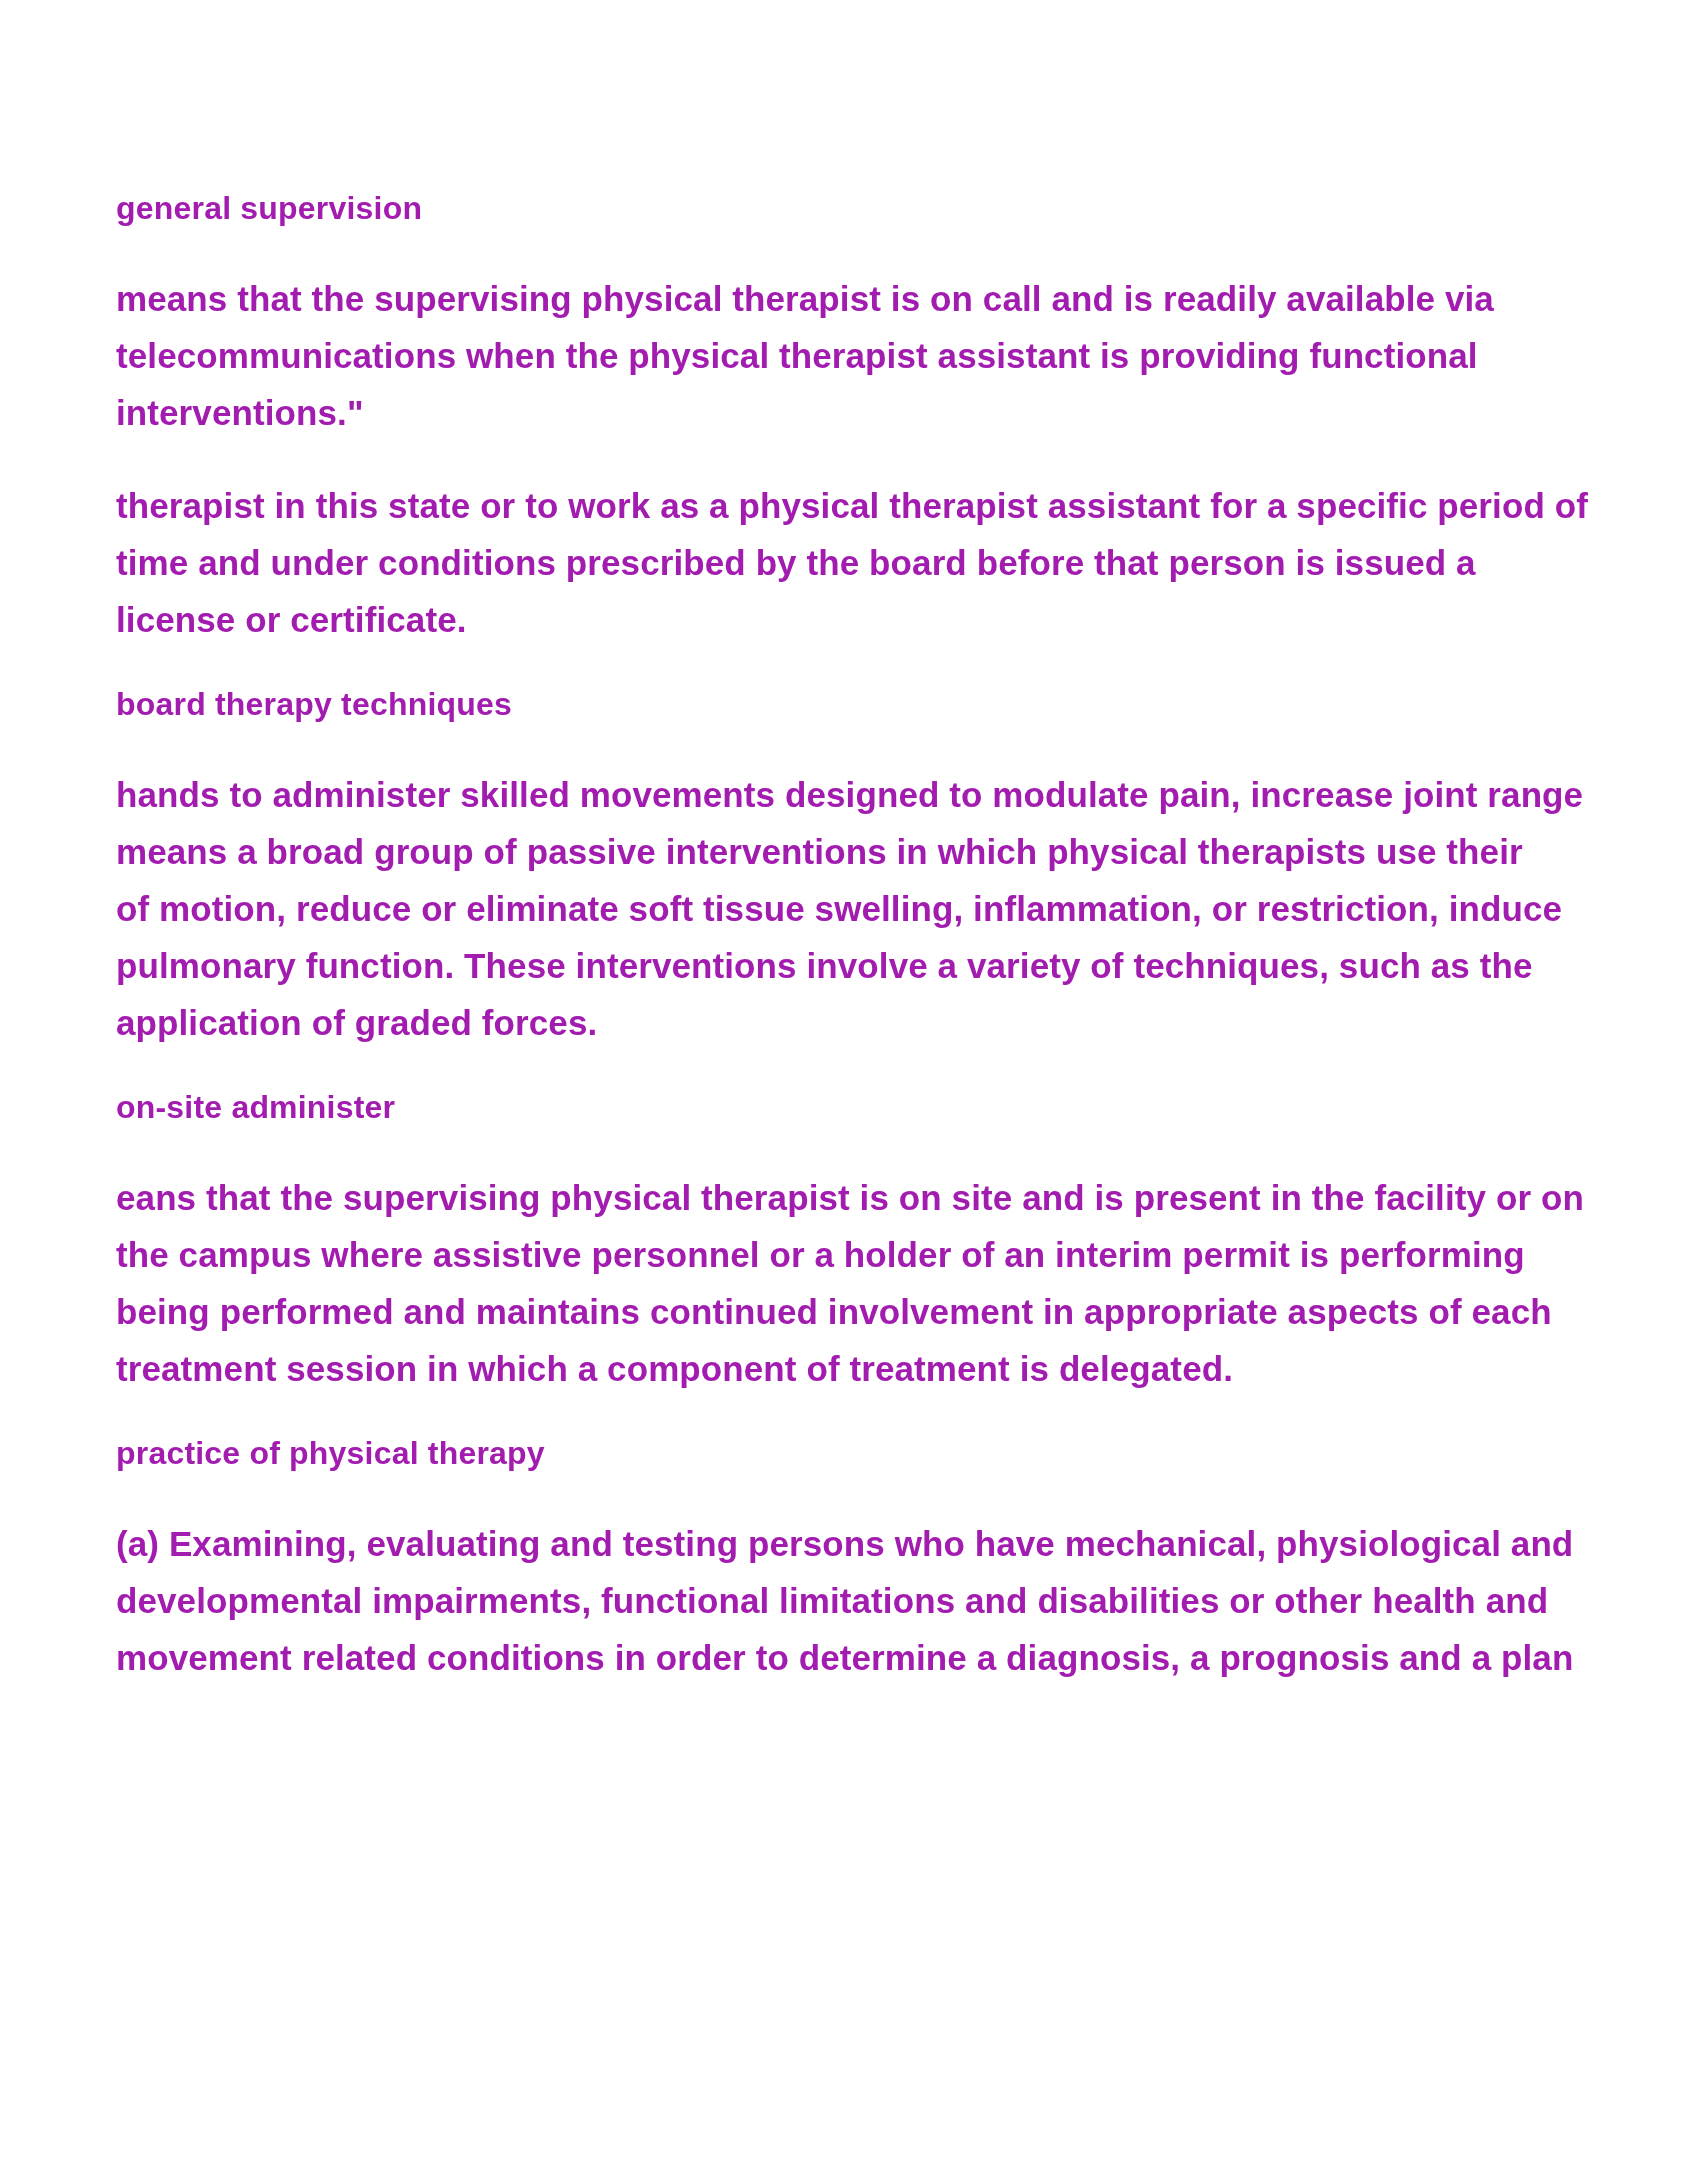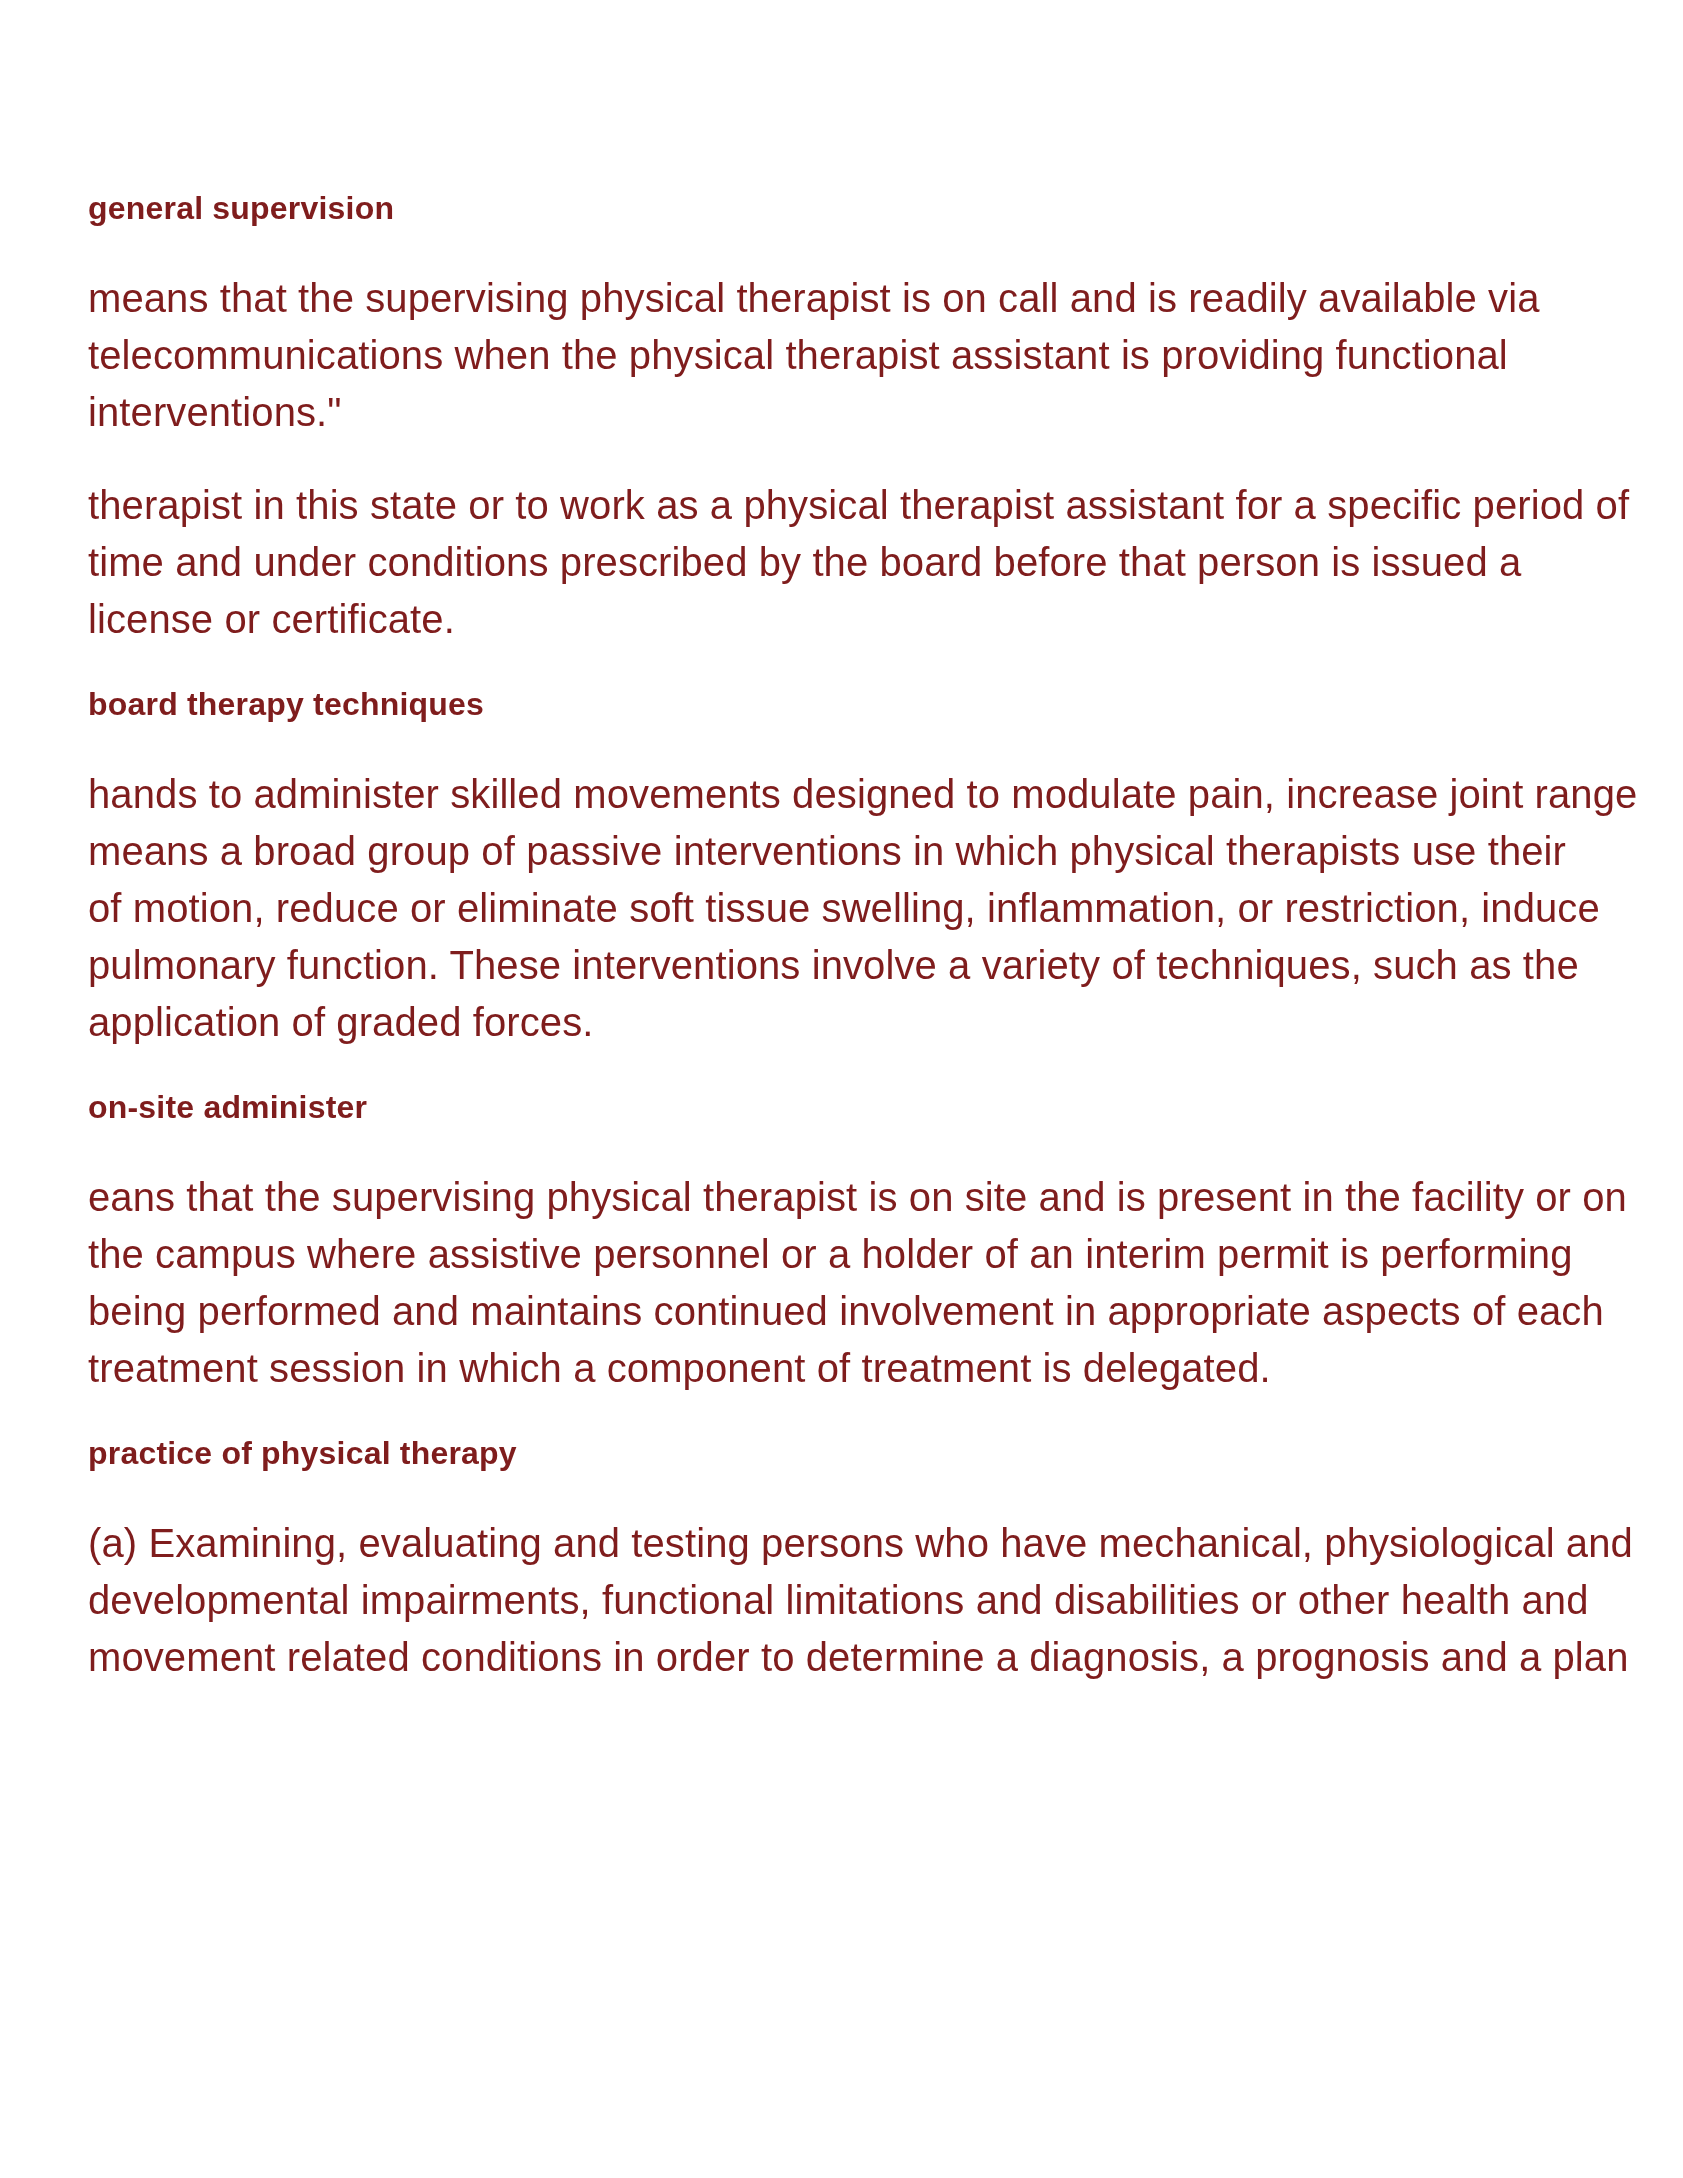--- a/index.html
+++ b/index.html
@@ -9,34 +9,34 @@
   }
   body {
     width: 1683px;
     height: 2178px;
     position: relative;
     font-family: "Liberation Sans", sans-serif;
   }
   .doc {
     box-sizing: border-box;
     width: 1657px;
-    padding: 188px 188px 0 88px;
-    color: #7f1d1d;
+    padding: 188px 188px 0 116px;
+    color: #a21caf;
   }
   .definition-section { margin: 0; }
   .definition-term {
     font-size: 32px;
     font-weight: 700;
     line-height: 40px;
     margin: 0 0 42px 0;
     letter-spacing: 0.2px;
   }
   .definition-text {
-    font-size: 40px;
-    font-weight: 400;
+    font-size: 35px;
+    font-weight: 700;
     margin: 0 0 36px 0;
   }
   .text-line {
     display: block;
     line-height: 57px;
     white-space: nowrap;
     letter-spacing: 0.1px;
   }
 </style>
 </head>

